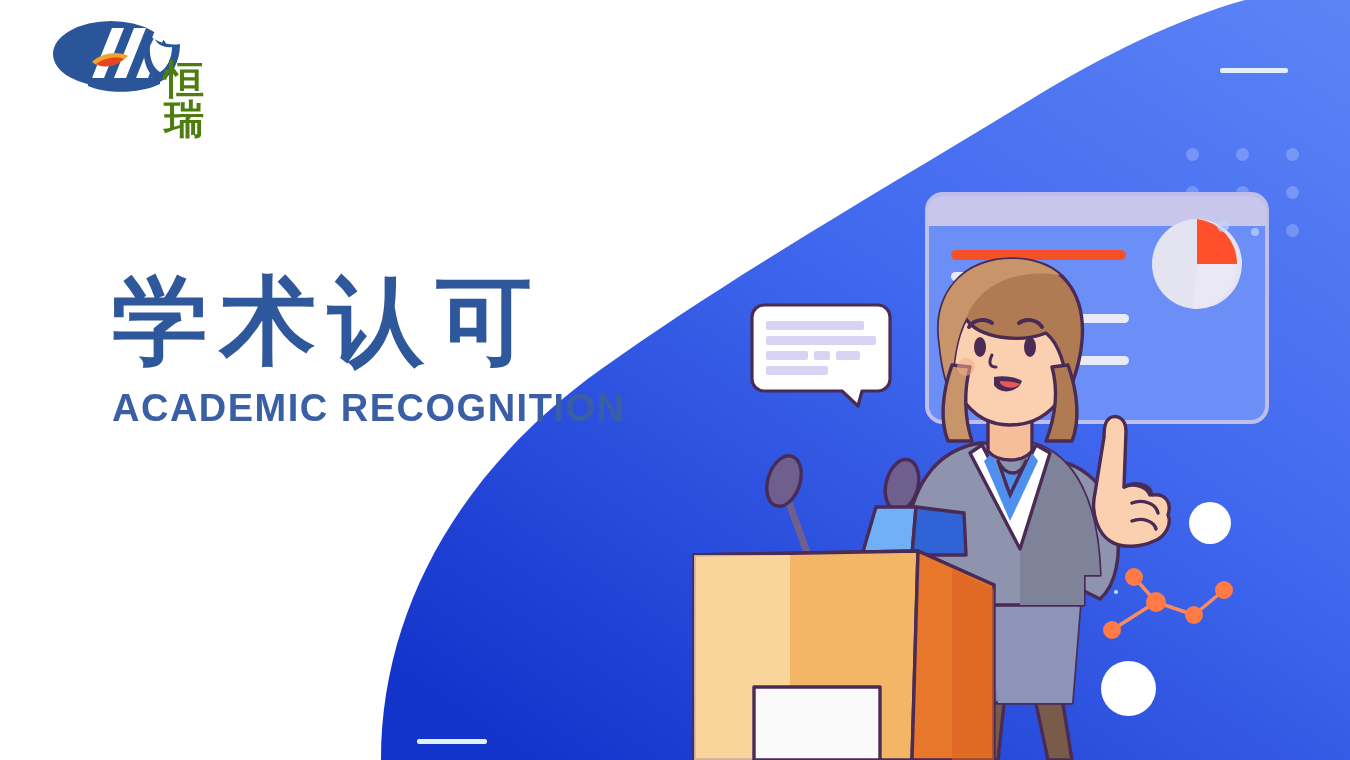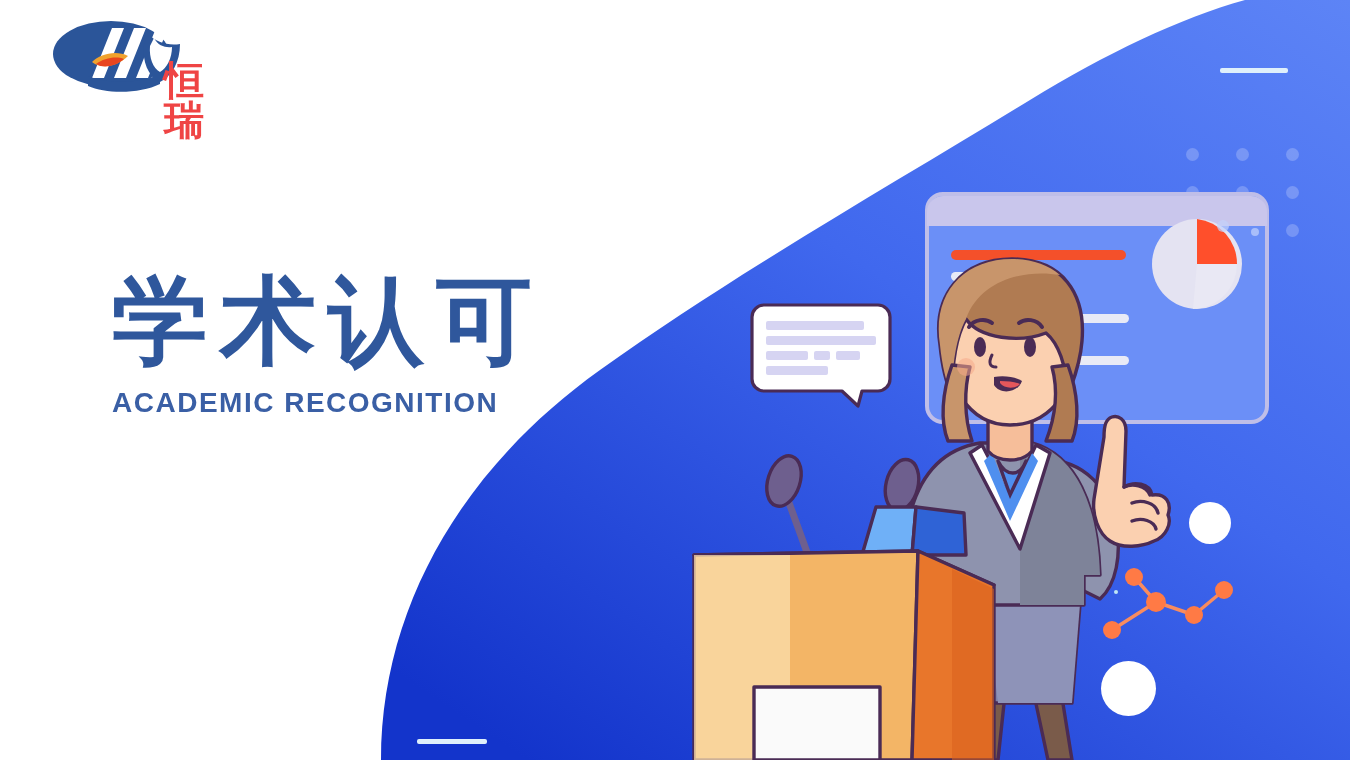--- a/index.html
+++ b/index.html
@@ -7,31 +7,31 @@
     width:1350px;height:760px;overflow:hidden;background:#ffffff;
     font-family:"Liberation Sans","DejaVu Sans",sans-serif;
   }
   #slide{position:relative;width:1350px;height:760px;background:#ffffff;overflow:hidden;}
 
   
   .bg-swoosh{position:absolute;inset:0;width:1350px;height:760px;}
 
   
   .logo{position:absolute;left:48px;top:16px;width:160px;height:80px;}
-  .logo-text{position:absolute;left:116px;top:44px;font-size:40px;font-weight:700;color:#ef4444;
-             letter-spacing:1px;line-height:1;font-family:Liberation Sans, sans-serif;}
+  .logo-text{position:absolute;left:116px;top:44px;font-size:40px;font-weight:700;color:#4d7c0f;
+             letter-spacing:1px;line-height:1;font-family:Liberation Serif, serif;}
 
   
   .headline{position:absolute;left:112px;top:272px;}
   .headline .cn{
     font-size:96px;font-weight:900;color:#2F579C;letter-spacing:12px;line-height:1.05;
     font-family:Liberation Serif, serif;white-space:nowrap;
   }
   .headline .en{
-    margin-top:14px;font-size:28px;font-weight:900;color:#3A5FA5;letter-spacing:1.5px;
+    margin-top:14px;font-size:38px;font-weight:900;color:#3A5FA5;letter-spacing:1.5px;
     font-family:"Liberation Sans",sans-serif;white-space:nowrap;
   }
 
   
   .dash{position:absolute;background:#dff0fb;border-radius:2px;height:5px;}
   .dash.tr{left:1220px;top:68px;width:68px;}
   .dash.bl{left:417px;top:739px;width:70px;}
 
   
   .dots{position:absolute;left:1186px;top:148px;}

